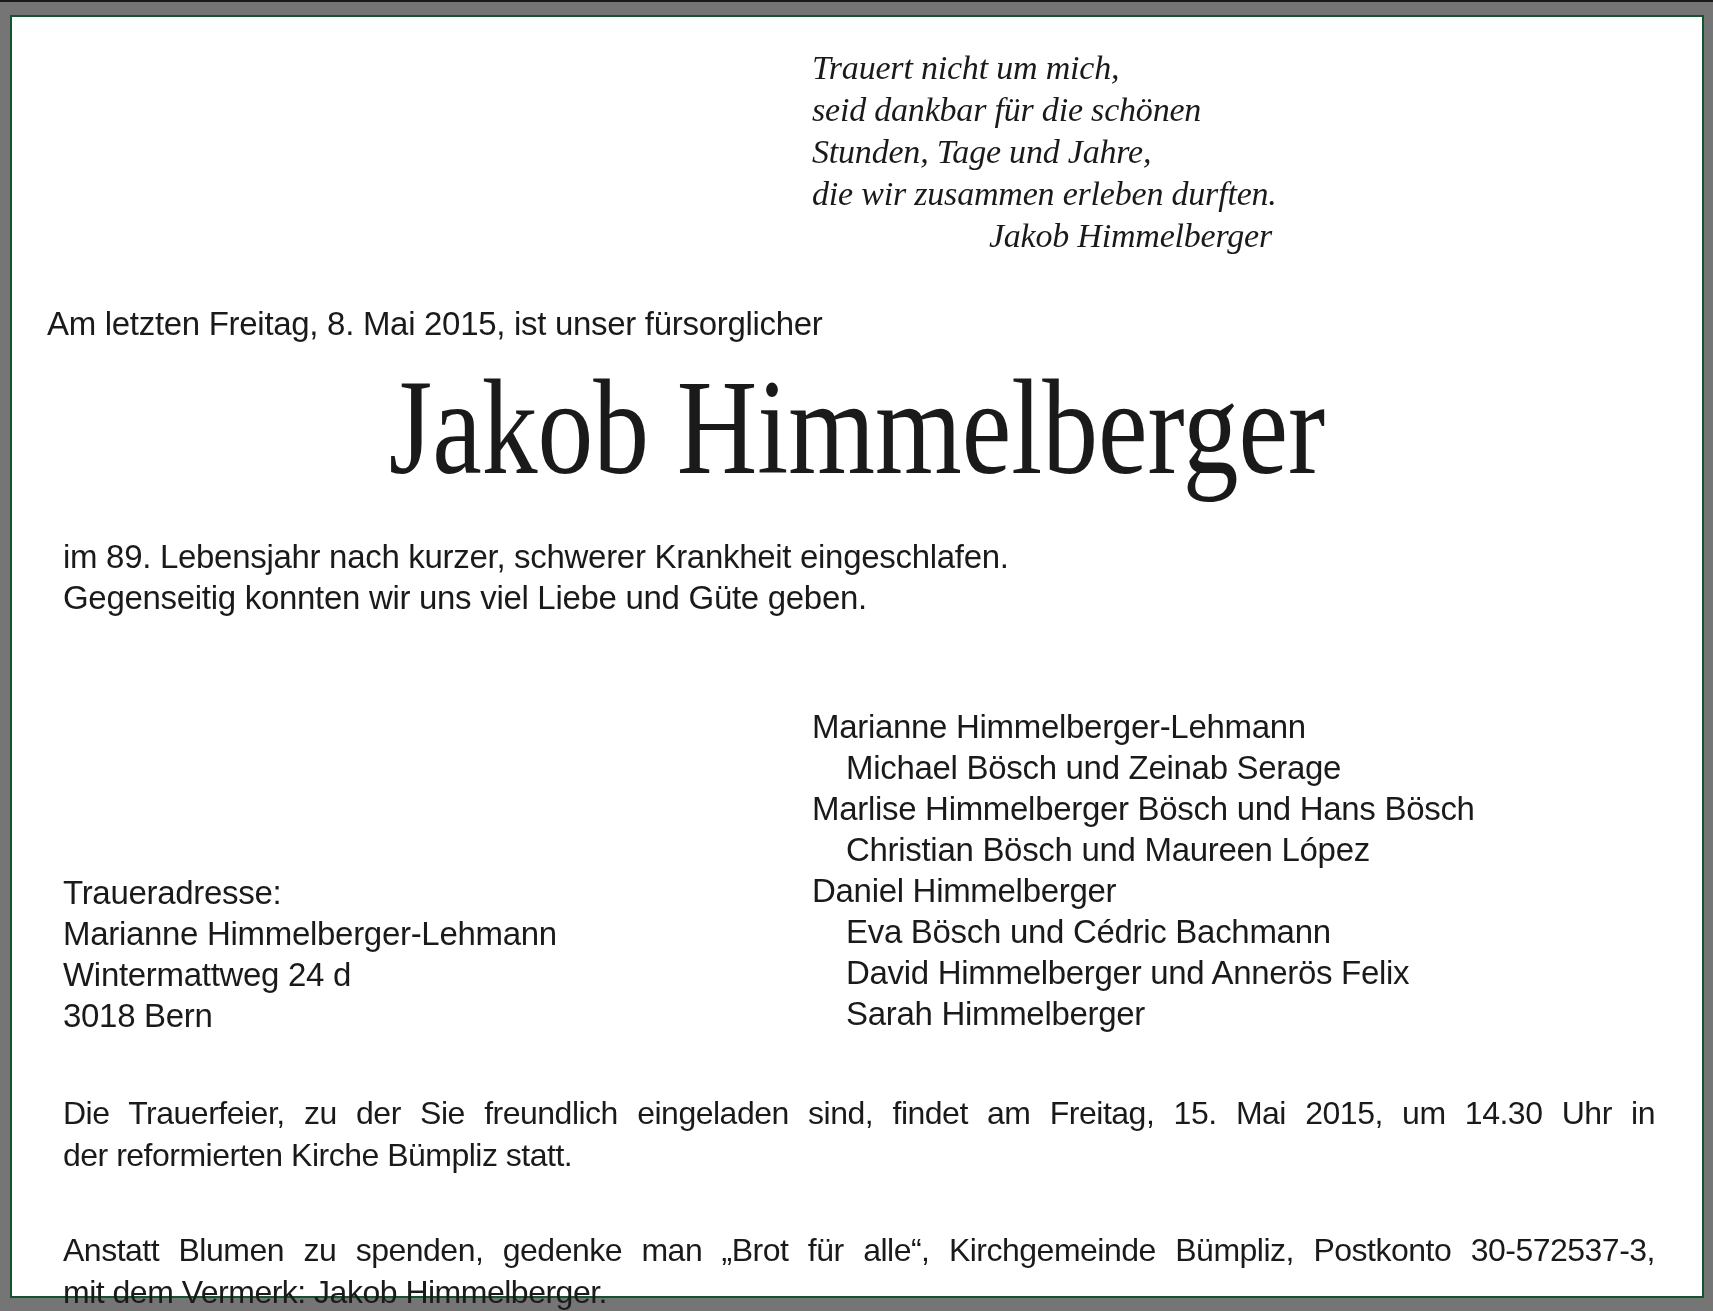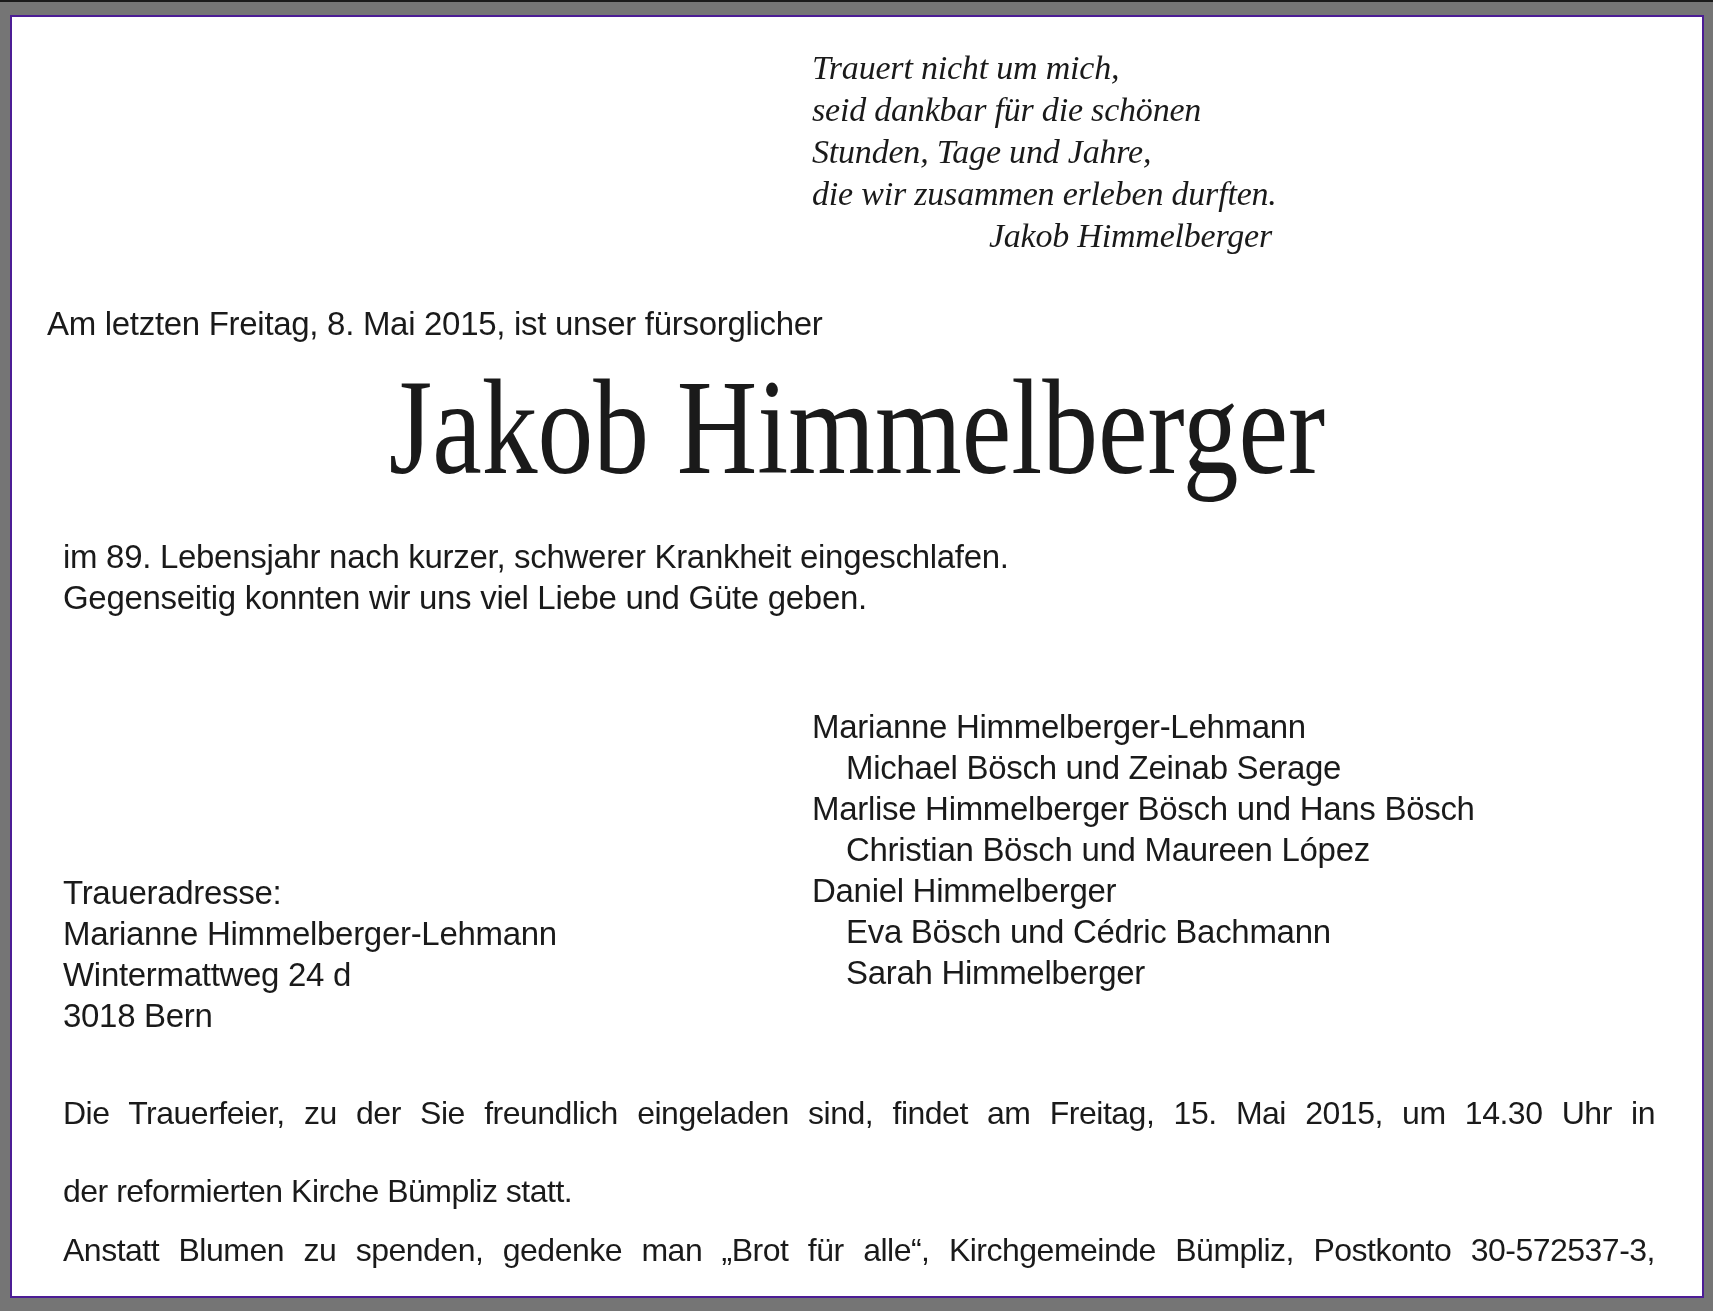--- a/index.html
+++ b/index.html
@@ -20,21 +20,21 @@
     box-sizing: border-box;
     overflow: hidden;
   }
   .page {
     position: absolute;
     left: 10px;
     top: 13px;
     right: 9px;
     bottom: 13px;
     background: #ffffff;
-    border: 2px solid #4c1d95;
+    border: 2px solid #14532d;
     box-sizing: border-box;
     color: #1a1a1a;
   }
   
   .epigraph {
     position: absolute;
     left: 800px;
     top: 30px;
     width: 470px;
     font-family: "Liberation Serif", serif;
@@ -118,21 +118,20 @@
   .par-funeral  { top: 1075px; }
   .par-donation { top: 1212px; }
   .jline {
     text-align: justify;
     text-align-last: justify;
     white-space: normal;
   }
   .lline {
     text-align: left;
     white-space: nowrap;
-    margin-top: 36px;
   }
 </style>
 </head>
 <body>
 
 <div class="frame">
   <div class="page">
 
     <div class="epigraph">
       <div class="ep-line">Trauert nicht um mich,</div>
@@ -153,20 +152,21 @@
       <div>Gegenseitig konnten wir uns viel Liebe und Güte geben.</div>
     </div>
 
     <div class="mourners">
       <div class="m-line">Marianne Himmelberger-Lehmann</div>
       <div class="m-line indent">Michael Bösch und Zeinab Serage</div>
       <div class="m-line">Marlise Himmelberger Bösch und Hans Bösch</div>
       <div class="m-line indent">Christian Bösch und Maureen López</div>
       <div class="m-line">Daniel Himmelberger</div>
       <div class="m-line indent">Eva Bösch und Cédric Bachmann</div>
+      <div class="m-line indent">David Himmelberger und Annerös Felix</div>
       <div class="m-line indent">Sarah Himmelberger</div>
     </div>
 
     <div class="address">
       <div>Traueradresse:</div>
       <div>Marianne Himmelberger-Lehmann</div>
       <div>Wintermattweg 24 d</div>
       <div>3018 Bern</div>
     </div>
 

